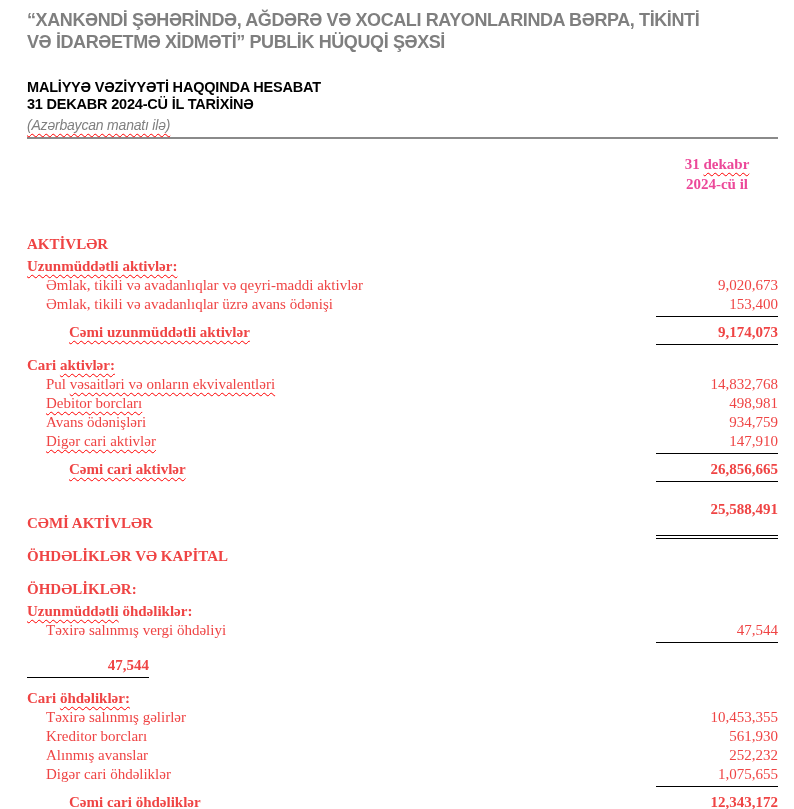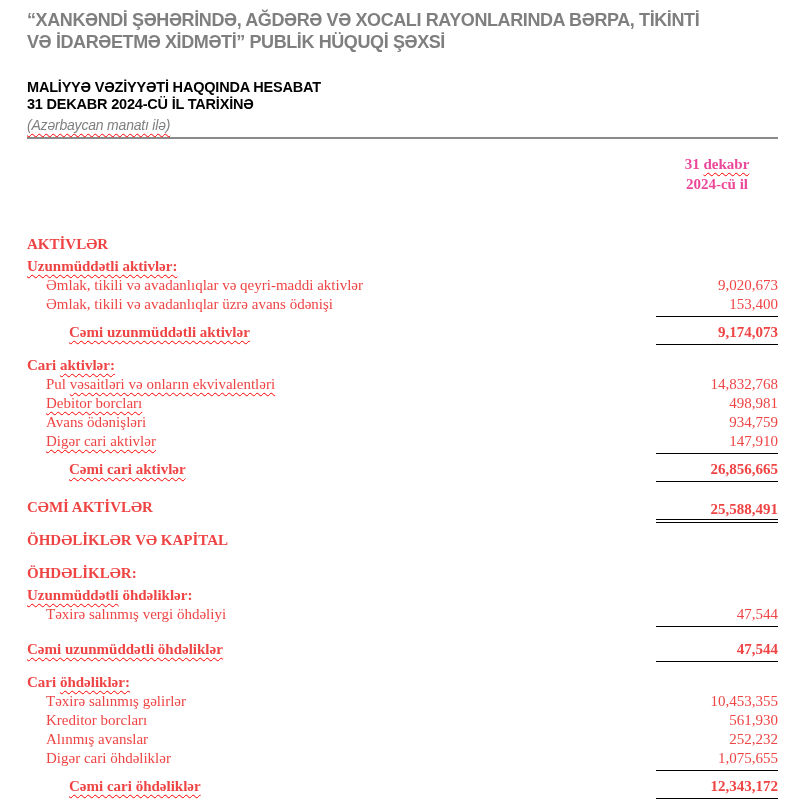--- a/index.html
+++ b/index.html
@@ -47,21 +47,21 @@
 
   
   #rows{
     font-family:"Liberation Serif",serif;
     font-size:15px;line-height:19px;color:#ef4444;
   }
   .row{display:flex;align-items:flex-end;}
   .label{flex:1 1 auto;}
   .value{flex:0 0 122px;width:122px;text-align:right;}
   .v-u{border-bottom:1px solid #000;padding-bottom:2px;margin-bottom:-3px;}
-  .v-uu{border-bottom:4px double #000;padding-bottom:0;margin-bottom:-6px;margin-top:8px;}
+  .v-uu{border-bottom:4px double #000;padding-bottom:16px;margin-bottom:-6px;margin-top:8px;}
 
   .k-title{font-weight:bold;margin-top:14px;}
   #rows .row:first-child{margin-top:41px;}
   .k-subhead{font-weight:bold;margin-top:14px;}
   .k-title + .k-subhead{margin-top:3px;}
   .k-item .label{padding-left:19px;}
   .k-total{font-weight:bold;margin-top:9px;}
   .k-total .label{padding-left:42px;}
   .k-total_left{font-weight:bold;margin-top:16px;}
   .k-grand{font-weight:bold;margin-top:13px;}
@@ -149,21 +149,20 @@
       </div>
       <div class="row k-subhead">
         <span class="label"><span class="wavy">Uzunmüddətli</span><span> öhdəliklər:</span></span>
         <span class="value"></span>
       </div>
       <div class="row k-item">
         <span class="label"><span>Təxirə salınmış vergi öhdəliyi</span></span>
         <span class="value v-u">47,544</span>
       </div>
       <div class="row k-total_left">
-        <span class="label"><span class="wavy">Cəmi uzunmüddətli öhdəliklər</span></span>
         <span class="value v-u">47,544</span>
       </div>
       <div class="row k-subhead">
         <span class="label"><span>Cari </span><span class="wavy">öhdəliklər:</span></span>
         <span class="value"></span>
       </div>
       <div class="row k-item">
         <span class="label"><span>Təxirə salınmış gəlirlər</span></span>
         <span class="value">10,453,355</span>
       </div>

